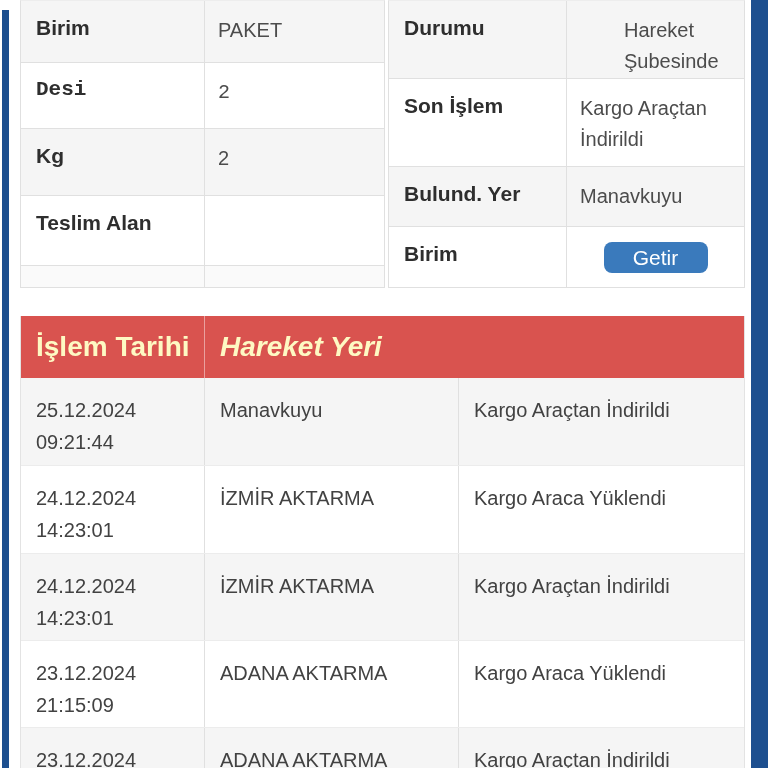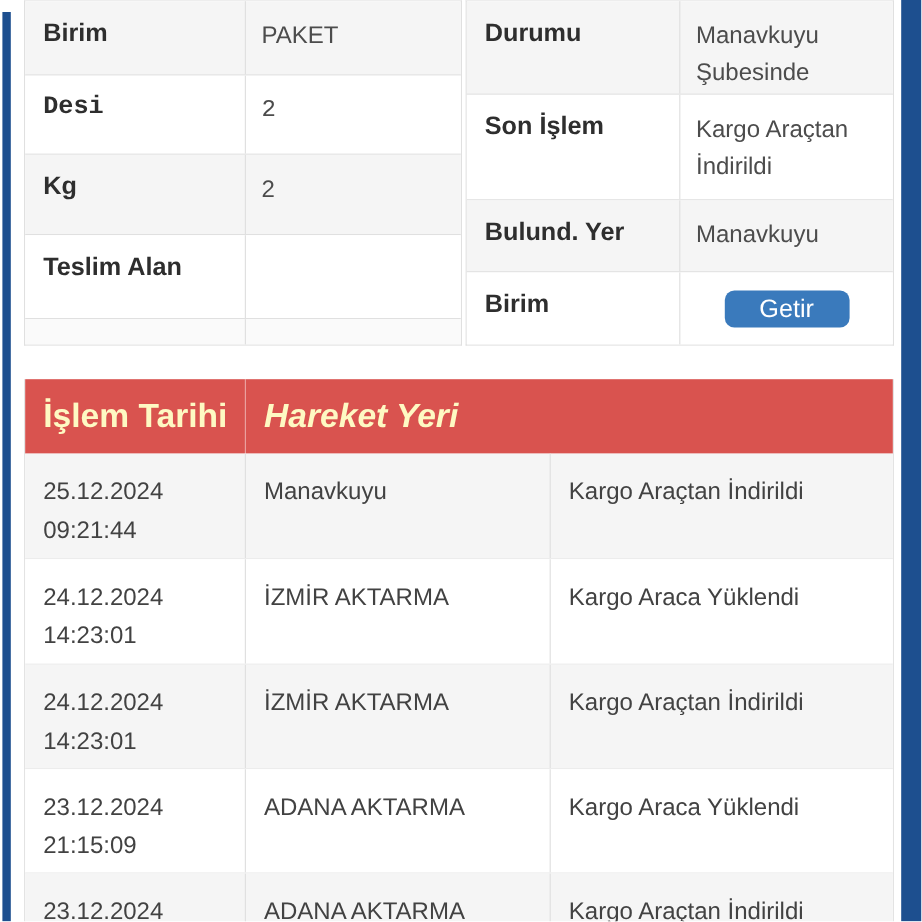--- a/index.html
+++ b/index.html
@@ -77,23 +77,23 @@
         <div class="d-label">Teslim Alan</div>
         <div class="d-value"></div>
       </div>
       <div class="d-row filler" style="height: 21px;">
         <div class="d-label" style="padding: 0px;"></div>
         <div class="d-value"></div>
       </div>
     </div>
 
   <div class="details-table right-table" id="right-table">
-      <div class="d-row striped" style="height: 78px;">
+      <div class="d-row striped" style="height: 78px; gap: 44px;">
         <div class="d-label">Durumu</div>
-        <div class="d-value">Manavkuyu Şubesinde</div>
+        <div class="d-value">Hareket Şubesinde</div>
       </div>
       <div class="d-row plain" style="height: 88px;">
         <div class="d-label">Son İşlem</div>
         <div class="d-value">Kargo Araçtan İndirildi</div>
       </div>
       <div class="d-row striped" style="height: 60px;">
         <div class="d-label">Bulund. Yer</div>
         <div class="d-value">Manavkuyu</div>
       </div>
       <div class="d-row plain" style="height: 60px;">

